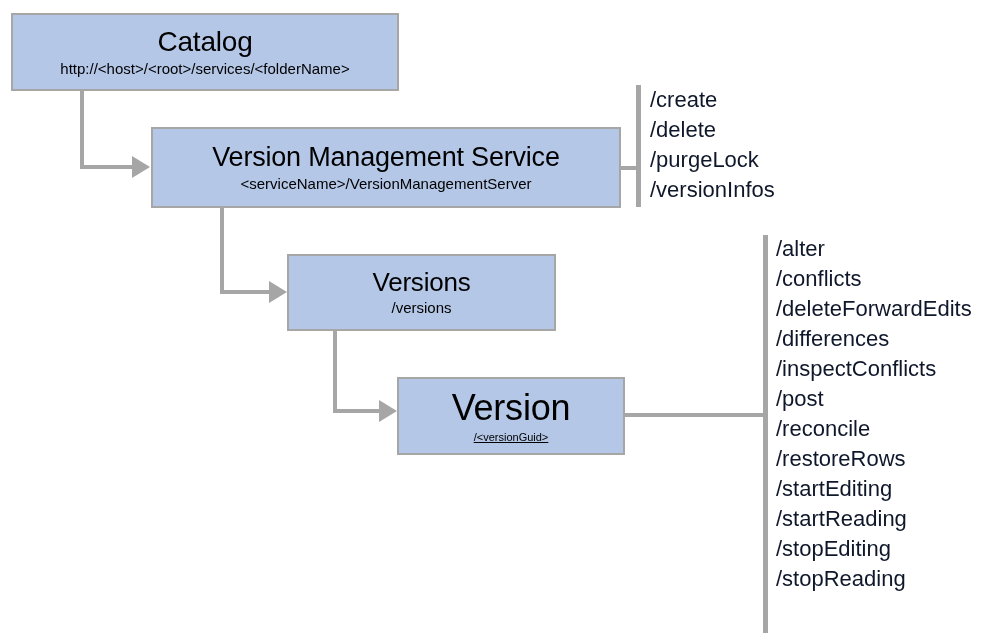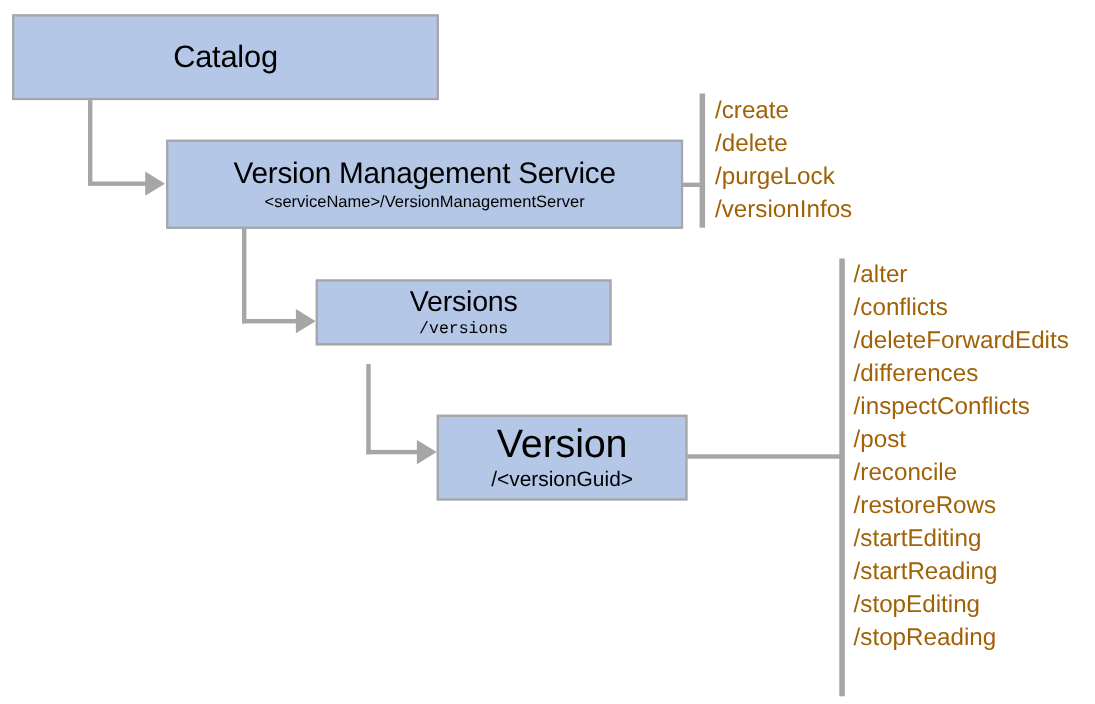--- a/index.html
+++ b/index.html
@@ -37,31 +37,31 @@
   }
   .node-sub {
     font-size: 15px;
     line-height: 1.15;
     margin-top: 3px;
     white-space: nowrap;
   }
 
   #node-catalog   { left: 11px;  top: 13px;  width: 388px; height: 78px; }
   #node-vms       { left: 151px; top: 127px; width: 470px; height: 81px; }
-  #node-versions  { left: 287px; top: 254px; width: 269px; height: 60px; }
+  #node-versions  { left: 287px; top: 254px; width: 269px; height: 77px; }
   #node-version   { left: 397px; top: 377px; width: 228px; height: 78px; }
 
   #node-catalog .node-title   { font-size: 28px; }
   #node-catalog .node-sub     { font-size: 15px; }
   #node-vms .node-title       { font-size: 27px; }
   #node-vms .node-sub         { font-size: 15px; }
   #node-versions .node-title  { font-size: 26px; }
-  #node-versions .node-sub    { font-size: 15px; font-family: Liberation Mono, monospace; }
+  #node-versions .node-sub    { font-size: 15px; }
   #node-version .node-title   { font-size: 36px; }
-  #node-version .node-sub     { font-size: 19px; }
+  #node-version .node-sub     { font-size: 11px; text-decoration: underline; }
 
   
   .conn-v, .conn-h, .conn-bar {
     position: absolute;
     background: #a6a6a6;
   }
   .conn-v  { width: 4px; }
   .conn-h  { height: 4px; }
   .conn-bar{ width: 5px; }
 
@@ -93,21 +93,21 @@
   #e4-h   { left: 571px; top: 166px; width: 70px; }
   #bar-vms{ left: 636px; top: 85px;  height: 122px; }
 
   
   #e5-h       { left: 624px; top: 413px; width: 143px; }
   #bar-version{ left: 763px; top: 235px; height: 398px; }
 
   
   .op-list {
     position: absolute;
-    color: #a16207;
+    color: #0f172a;
     font-size: 22px;
     line-height: 30px;
     white-space: nowrap;
   }
   #ops-vms     { left: 650px; top: 85px; }
   #ops-version { left: 776px; top: 234px; }
   .op-item { display: block; }
 </style>
 </head>
 <body>
@@ -127,20 +127,21 @@
   <div class="arrow-head" id="e3-a"></div>
 
   <div class="conn-h" id="e4-h"></div>
   <div class="conn-bar" id="bar-vms"></div>
 
   <div class="conn-h" id="e5-h"></div>
   <div class="conn-bar" id="bar-version"></div>
 
   <div class="node" id="node-catalog">
     <div class="node-title">Catalog</div>
+    <div class="node-sub">http://&lt;host&gt;/&lt;root&gt;/services/&lt;folderName&gt;</div>
   </div>
 
   <div class="node" id="node-vms">
     <div class="node-title">Version Management Service</div>
     <div class="node-sub">&lt;serviceName&gt;/VersionManagementServer</div>
   </div>
 
   <div class="node" id="node-versions">
     <div class="node-title">Versions</div>
     <div class="node-sub">/versions</div>

